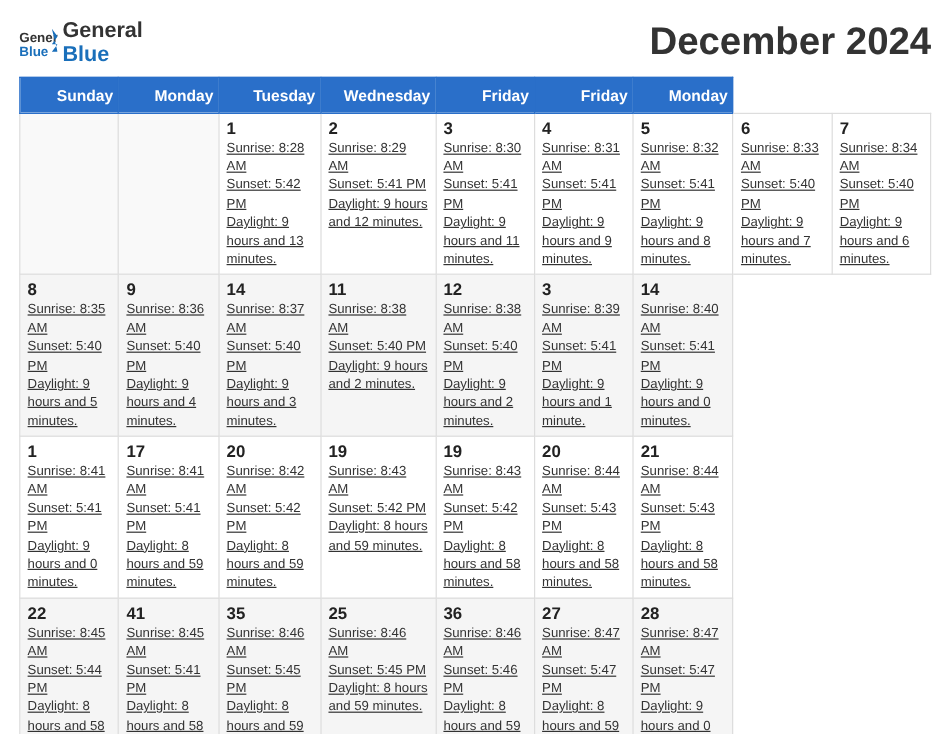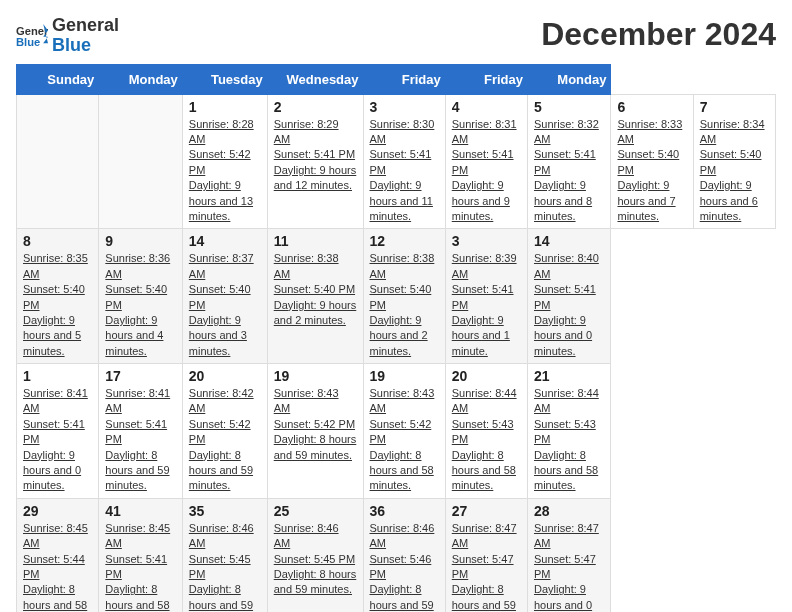--- a/index.html
+++ b/index.html
@@ -168,21 +168,21 @@
         <td><span class="day-num">19</span>
 <span class="day-info">Sunrise: 8:43 AM<br>Sunset: 5:42 PM<br>Daylight: 8 hours and 59 minutes.</span></td>
         <td><span class="day-num">19</span>
 <span class="day-info">Sunrise: 8:43 AM<br>Sunset: 5:42 PM<br>Daylight: 8 hours and 58 minutes.</span></td>
         <td><span class="day-num">20</span>
 <span class="day-info">Sunrise: 8:44 AM<br>Sunset: 5:43 PM<br>Daylight: 8 hours and 58 minutes.</span></td>
         <td><span class="day-num">21</span>
 <span class="day-info">Sunrise: 8:44 AM<br>Sunset: 5:43 PM<br>Daylight: 8 hours and 58 minutes.</span></td>
       </tr>
       <tr>
-        <td><span class="day-num">29</span>
+        <td><span class="day-num">22</span>
 <span class="day-info">Sunrise: 8:45 AM<br>Sunset: 5:44 PM<br>Daylight: 8 hours and 58 minutes.</span></td>
         <td><span class="day-num">41</span>
 <span class="day-info">Sunrise: 8:45 AM<br>Sunset: 5:41 PM<br>Daylight: 8 hours and 58 minutes.</span></td>
         <td><span class="day-num">35</span>
 <span class="day-info">Sunrise: 8:46 AM<br>Sunset: 5:45 PM<br>Daylight: 8 hours and 59 minutes.</span></td>
         <td><span class="day-num">25</span>
 <span class="day-info">Sunrise: 8:46 AM<br>Sunset: 5:45 PM<br>Daylight: 8 hours and 59 minutes.</span></td>
         <td><span class="day-num">36</span>
 <span class="day-info">Sunrise: 8:46 AM<br>Sunset: 5:46 PM<br>Daylight: 8 hours and 59 minutes.</span></td>
         <td><span class="day-num">27</span>

